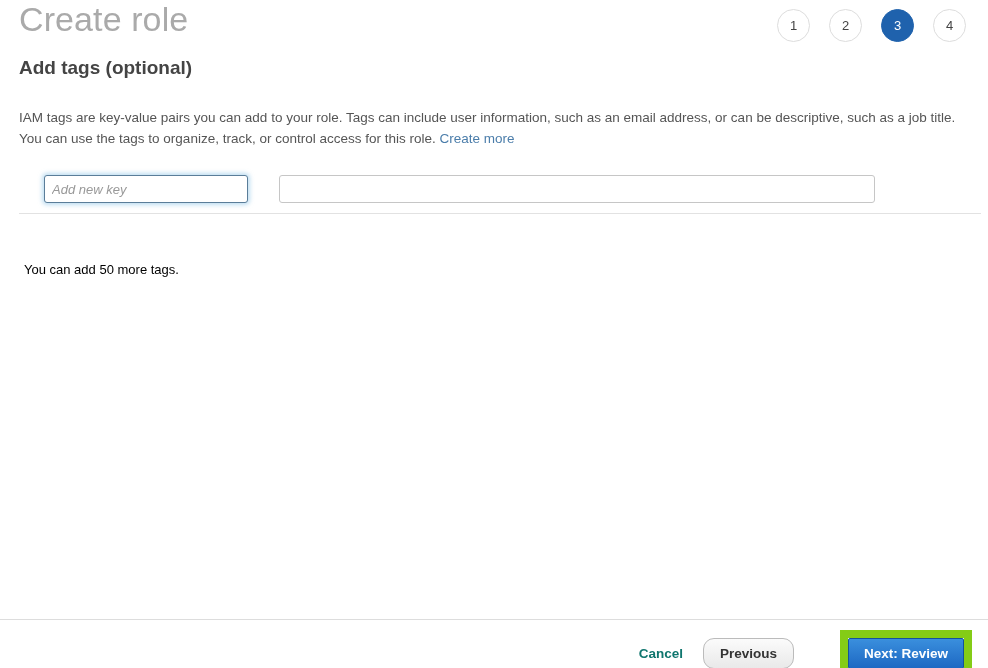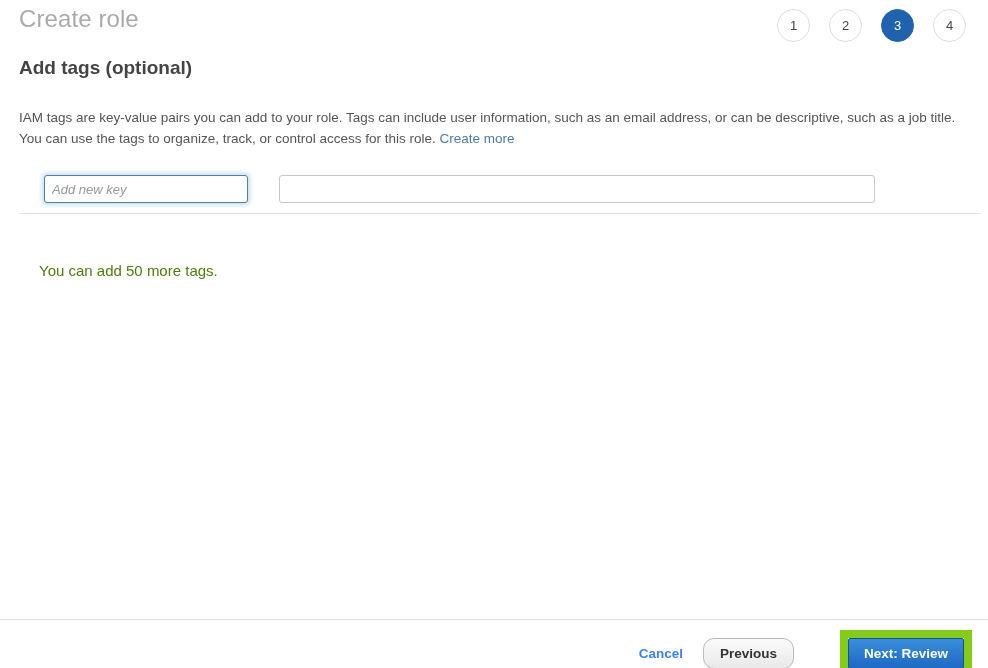--- a/index.html
+++ b/index.html
@@ -18,21 +18,21 @@
 
   
   .page-header {
     position: relative;
     padding: 0;
   }
   .wizard-title {
     position: absolute;
     left: 19px;
     top: 2px;
-    font-size: 24px;
+    font-size: 34px;
     font-weight: 400;
     color: #aaaaaa;
     letter-spacing: 0.1px;
     line-height: 34px;
     margin: 0;
   }
   .step-indicator {
     position: absolute;
     right: 22px;
     top: 9px;
@@ -142,24 +142,24 @@
     font-style: italic;
   }
   input.text-field.focused {
     border: 1px solid #5a7d99;
     box-shadow: 0 0 4px 2px rgba(140, 195, 230, 0.55);
   }
   .key-wrap { width: 204px; padding-left: 11px; }
 
   .tags-note {
     position: absolute;
-    left: 39px;
+    left: 24px;
     top: 262px;
-    font-size: 15px;
-    color: #4d7c0f;
+    font-size: 13px;
+    color: #000000;
   }
 
   
   .footer-divider {
     position: absolute;
     left: 0;
     top: 619px;
     width: 988px;
     height: 1px;
     background: #dddddd;
@@ -168,21 +168,21 @@
     position: absolute;
     right: 16px;
     top: 630px;
     display: flex;
     align-items: center;
     gap: 0;
   }
   .btn-cancel {
     font-size: 13.5px;
     font-weight: bold;
-    color: #3b82f6;
+    color: #0f766e;
     background: none;
     border: none;
     cursor: pointer;
     padding: 0 20px;
     font-family: "Liberation Sans", sans-serif;
   }
   .btn-previous {
     font-size: 13.5px;
     font-weight: bold;
     color: #333333;

